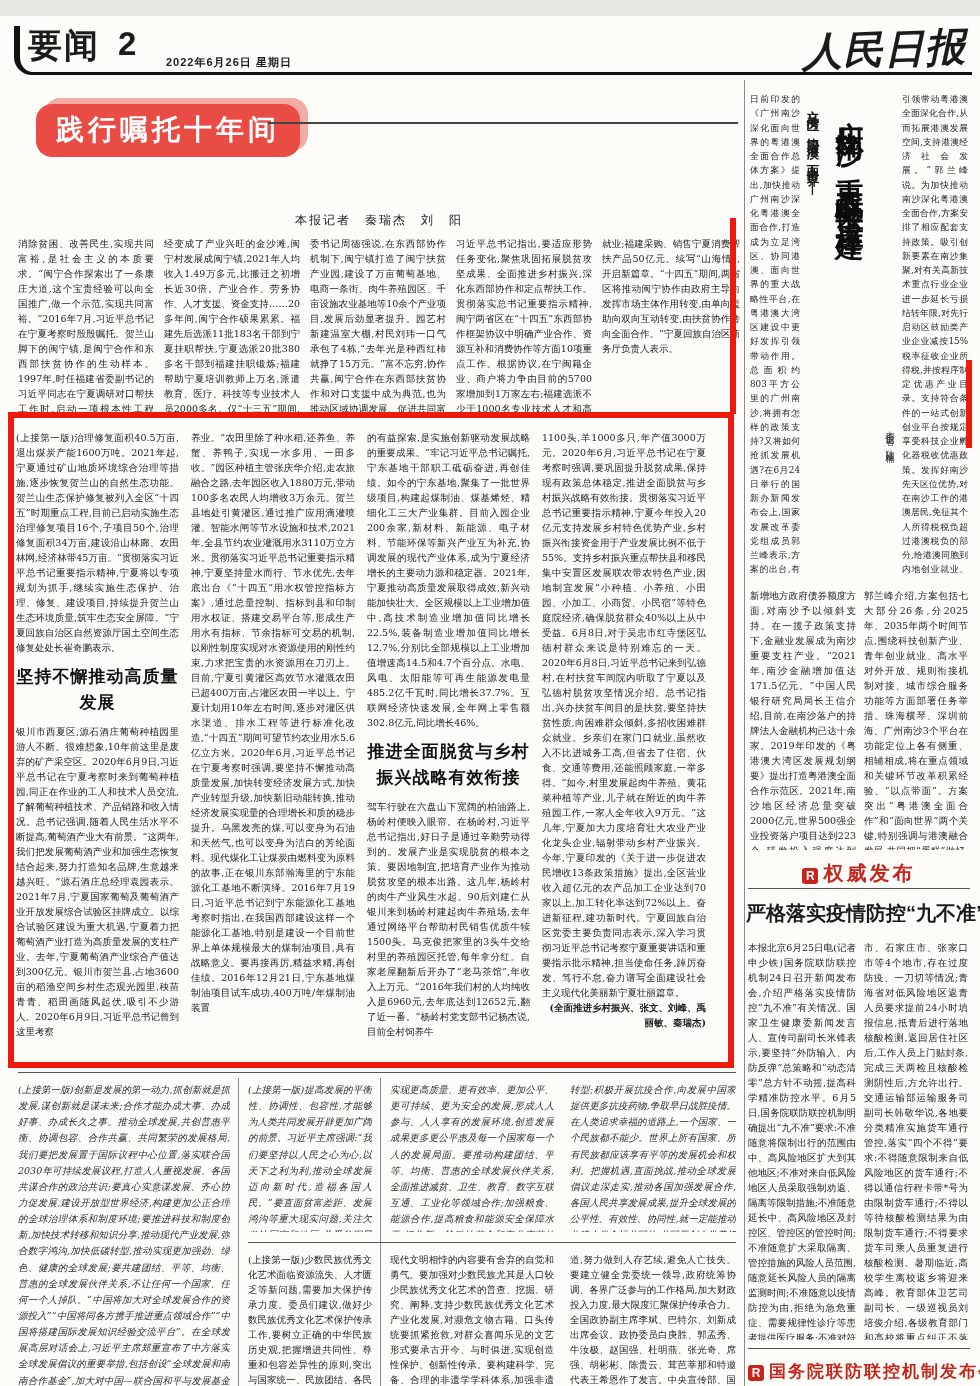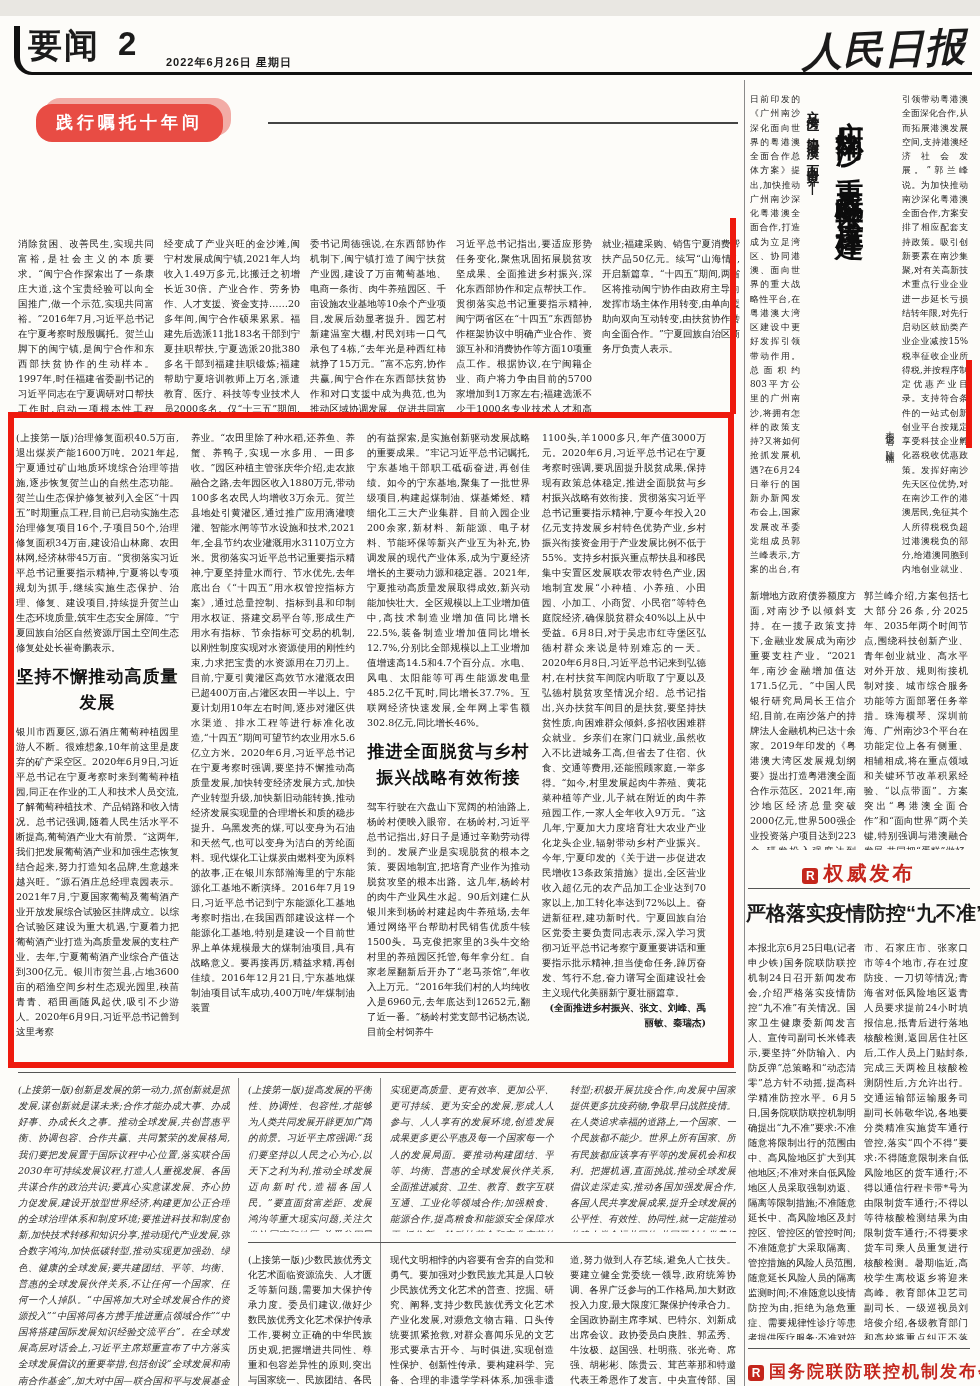--- a/index.html
+++ b/index.html
@@ -11,21 +11,21 @@
   .kai{font-style:italic;color:#2a2a2a;line-height:1.7;}
   .rule-h{background:#555;height:1px;}
   .rule-v{background:#8a8a8a;width:1px;}
   
   .hd-rule{border-left:6px solid #111;border-bottom:3px solid #111;border-bottom-left-radius:18px;}
   .section-ttl{font-size:34px;font-weight:900;letter-spacing:2px;}
   .page-num{font-size:33px;font-weight:bold;}
   .hd-date{font-size:11px;font-weight:bold;letter-spacing:1px;}
   .brand{font-size:40px;font-weight:bold;font-style:italic;letter-spacing:1px;transform:rotate(-2deg);}
   
-  .tag-banner{background:#e84c44;color:#fff;font-size:17px;font-weight:900;letter-spacing:4px;
+  .tag-banner{background:#e84c44;color:#fff;font-size:28px;font-weight:900;letter-spacing:4px;
               padding:7px 20px 8px;border-radius:16px 16px 16px 16px;box-shadow:8px -6px 0 0 #f2aca6;display:inline-block;}
   .lead-headline{font-size:36px;font-weight:900;text-align:center;letter-spacing:1px;white-space:nowrap;}
   .lead-byline{font-size:12px;text-align:center;letter-spacing:2px;}
   .col{position:absolute;top:0;bottom:0;}
   .jump-head{font-size:17px;font-weight:900;text-align:center;line-height:1.5;margin:9px 0;letter-spacing:1px;color:#111;}
   .credit{font-weight:bold;}
   
   .vtxt{writing-mode:vertical-rl;}
   .feature-headline{font-size:28px;font-weight:900;letter-spacing:6px;color:#0d0d0d;}
   .feature-kicker{font-size:12.5px;font-weight:bold;letter-spacing:3px;}
@@ -46,20 +46,21 @@
 <div class="page">
 
   <div class="abs hd-rule" style="left:14px;top:10px;width:952px;height:46px;"></div>
   <div class="abs sans section-ttl" style="left:28px;top:7px;">要闻</div>
   <div class="abs sans page-num" style="left:118px;top:9px;">2</div>
   <div class="abs sans hd-date" style="left:166px;top:39px;">2022年6月26日 星期日</div>
   <div class="abs brand" style="right:14px;top:6px;">人民日报</div>
 
   <div class="abs sans tag-banner" style="left:36px;top:88px;">践行嘱托十年间</div>
   <div class="abs" style="left:268px;top:106px;width:470px;height:2px;background:#444;"></div>
+  <div class="abs lead-byline" style="left:18px;top:196px;width:722px;">本报记者　秦瑞杰　刘　阳</div>
 
   <div class="abs" style="left:18px;top:220px;width:722px;height:176px;">
     <div class="col body-text" style="left:0;width:136px;">消除贫困、改善民生,实现共同富裕,是社会主义的本质要求。“闽宁合作探索出了一条康庄大道,这个宝贵经验可以向全国推广,做一个示范,实现共同富裕。”2016年7月,习近平总书记在宁夏考察时殷殷嘱托。贺兰山脚下的闽宁镇,是闽宁合作和东西部扶贫协作的生动样本。1997年,时任福建省委副书记的习近平同志在宁夏调研对口帮扶工作时,启动一项根本性工程——“移民吊庄”,让生活在“一方水土养活不了一方人”的西海固群众搬迁到这里。他亲自命名“闽宁村”:“闽宁村现在是个干沙滩,将来会是一个金沙滩。”春去秋来,沧海桑田。昔日干沙滩已</div>
     <div class="col body-text" style="left:146px;width:136px;">经变成了产业兴旺的金沙滩,闽宁村发展成闽宁镇,2021年人均收入1.49万多元,比搬迁之初增长近30倍。产业合作、劳务协作、人才支援、资金支持……20多年间,闽宁合作硕果累累。福建先后选派11批183名干部到宁夏挂职帮扶,宁夏选派20批380多名干部到福建挂职锻炼;福建帮助宁夏培训教师上万名,派遣教育、医疗、科技等专业技术人员2000多名。仅“十三五”期间,福建累计投入援宁资金16.32亿元,实施1128个帮扶项目,帮助宁夏41.17万建档立卡贫困人口稳定脱贫,1100个贫困村出列,9个贫困县摘帽。“从给钱给物到授人以渔,闽宁合作激发贫困地区发展内生动力。”闽宁镇党</div>
     <div class="col body-text" style="left:292px;width:136px;">委书记周德强说,在东西部协作机制下,闽宁镇打造了闽宁扶贫产业园,建设了万亩葡萄基地、电商一条街、肉牛养殖园区、千亩设施农业基地等10余个产业项目,发展后劲显著提升。园艺村新建温室大棚,村民刘玮一口气承包了4栋,“去年光是种西红柿就挣了15万元。”富不忘穷,协作共赢,闽宁合作在东西部扶贫协作和对口支援中成为典范,也为推动区域协调发展、促进共同富裕树起标杆。</div>
     <div class="col body-text" style="left:438px;width:136px;">习近平总书记指出,要适应形势任务变化,聚焦巩固拓展脱贫攻坚成果、全面推进乡村振兴,深化东西部协作和定点帮扶工作。贯彻落实总书记重要指示精神,闽宁两省区在“十四五”东西部协作框架协议中明确产业合作、资源互补和消费协作等方面10项重点工作。根据协议,在宁闽籍企业、商户将力争由目前的5700家增加到1万家左右;福建选派不少于1000名专业技术人才和高技能人才支援宁夏,宁夏选派不少于1000名专业技术人才和高技能人才到福建学习进修;福建帮助宁夏5万人次农村劳动力、约1.5万人次脱贫人口实现转移</div>
     <div class="col body-text" style="left:584px;width:138px;">就业;福建采购、销售宁夏消费帮扶产品50亿元。续写“山海情”,开启新篇章。“十四五”期间,两省区将推动闽宁协作由政府主导向发挥市场主体作用转变,由单向援助向双向互动转变,由扶贫协作转向全面合作。”宁夏回族自治区商务厅负责人表示。</div>
   </div>
 
   <div class="abs" style="left:16px;top:414px;width:690px;height:624px;">

